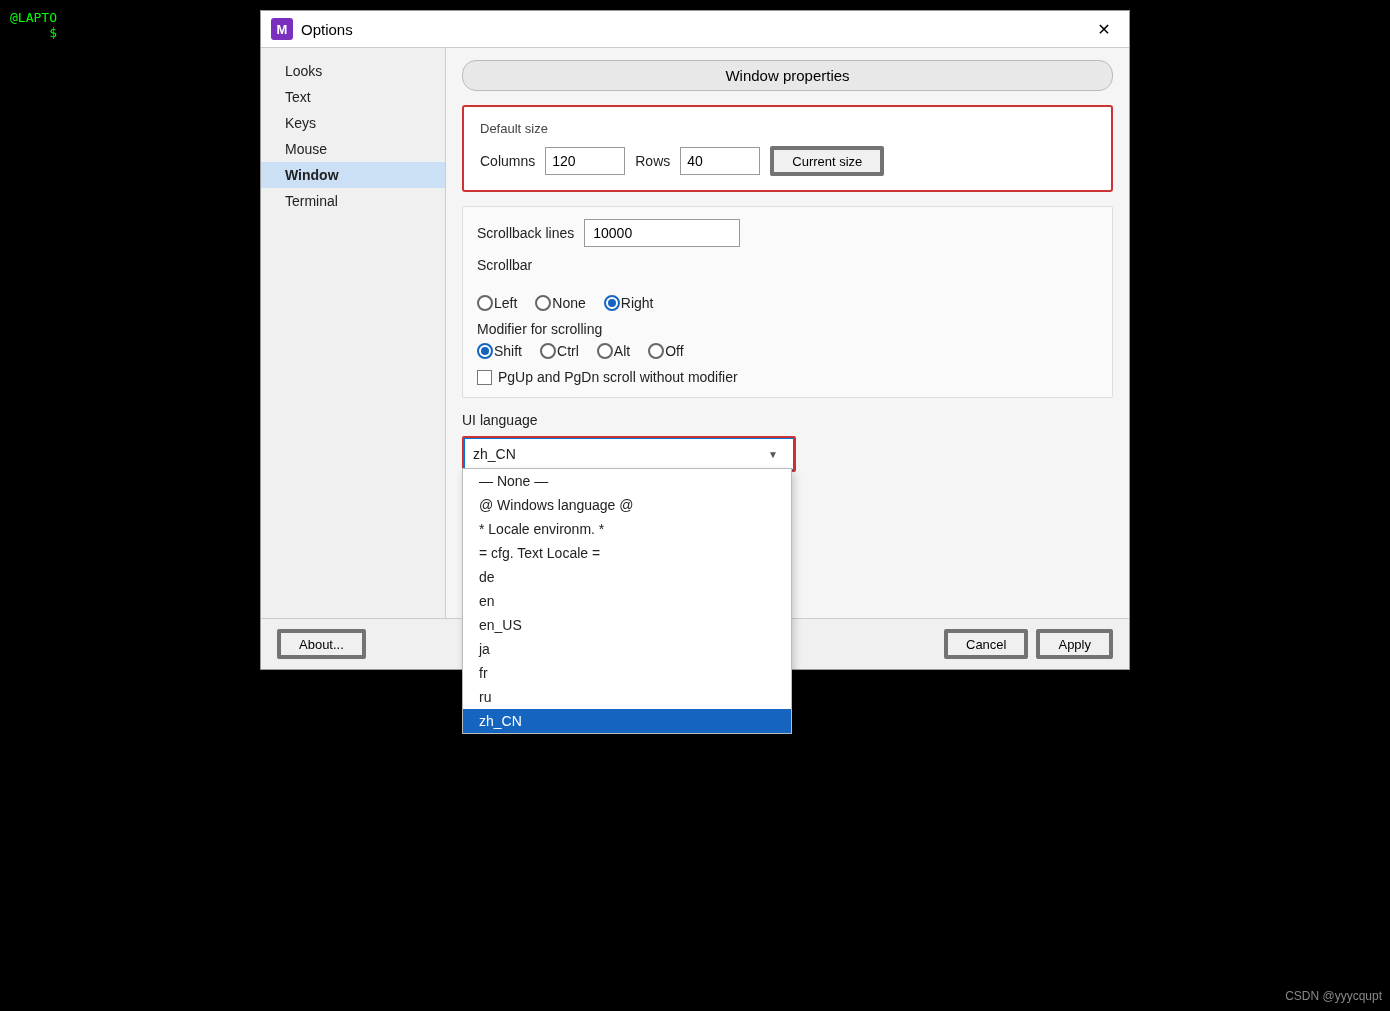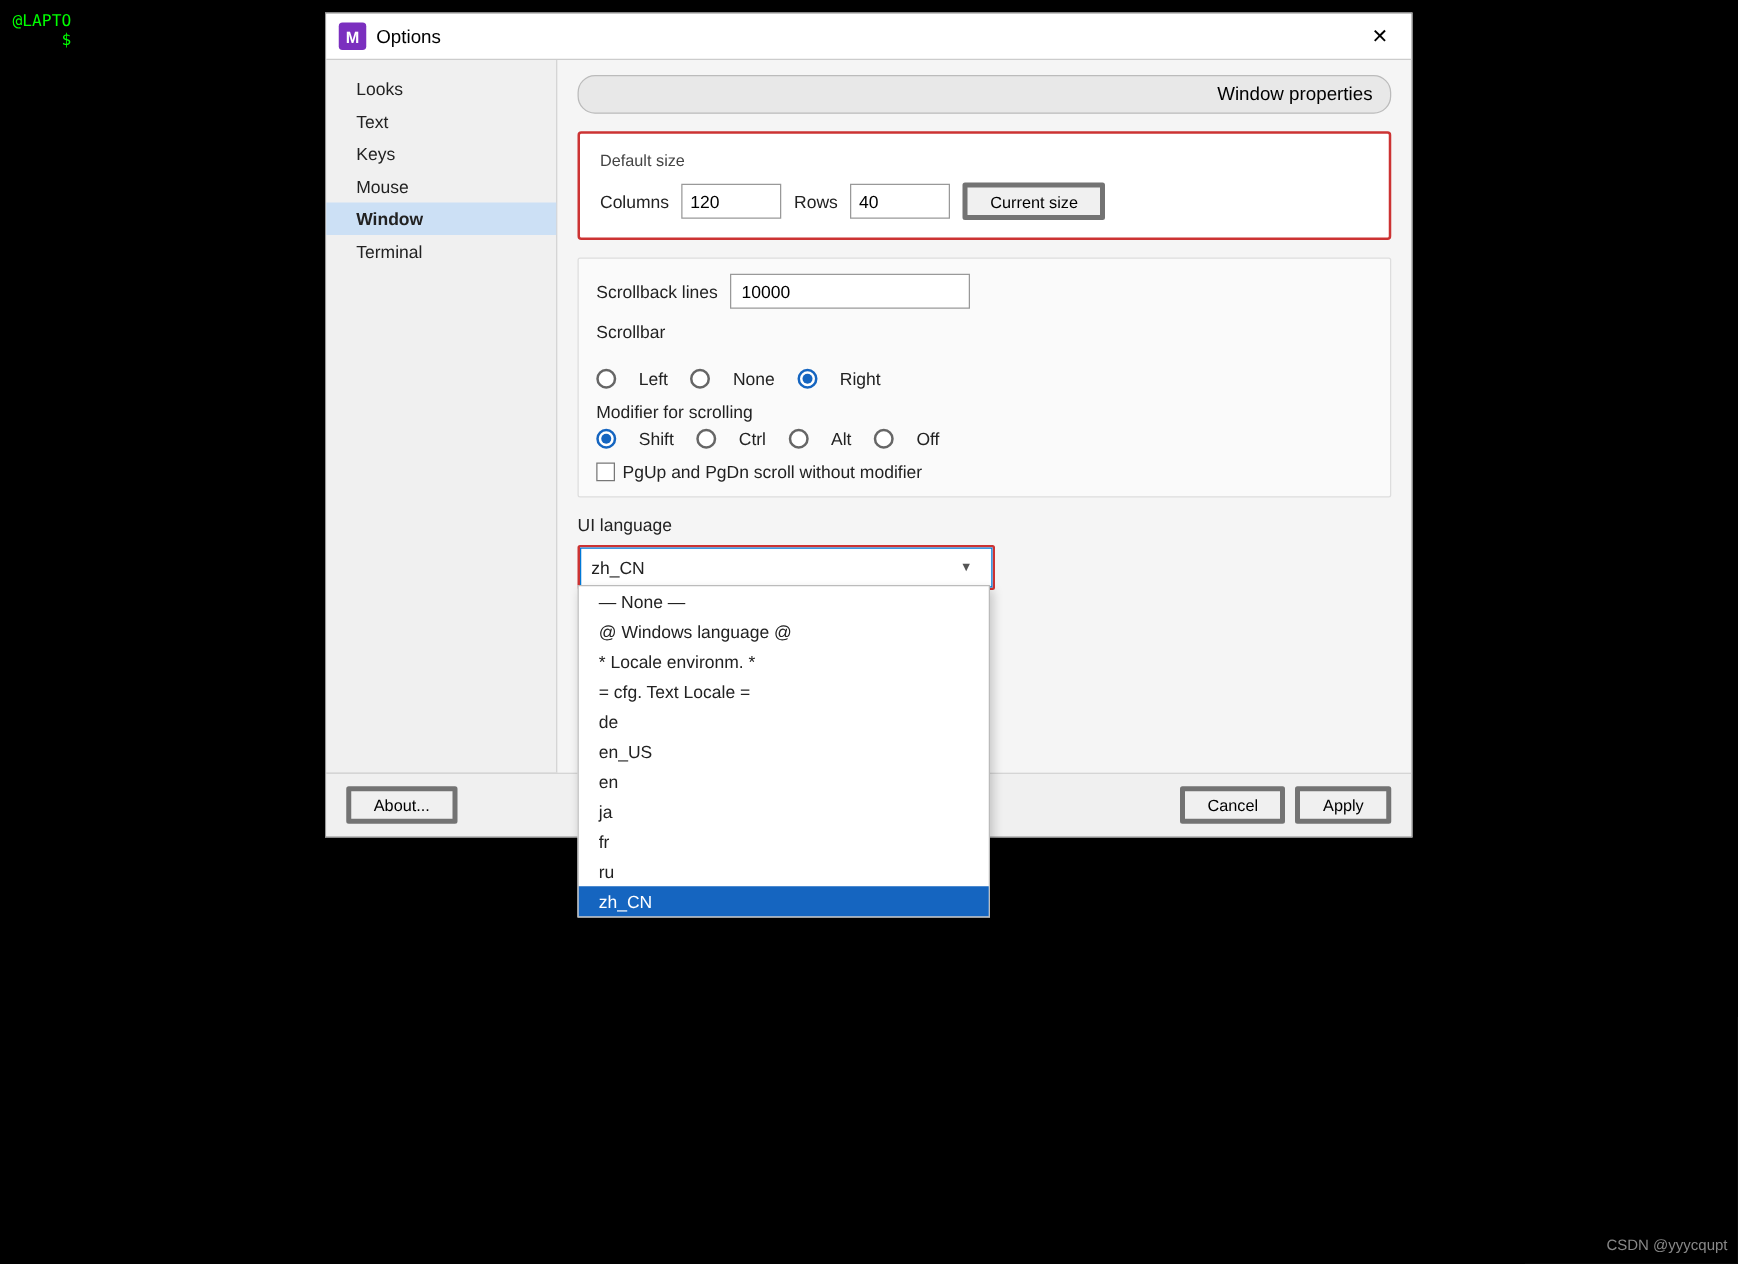--- a/index.html
+++ b/index.html
@@ -113,21 +113,21 @@
       flex-direction: column;
       gap: 14px;
       position: relative;
     }
     .section-header {
       background: #e8e8e8;
       border: 1px solid #bbb;
       padding: 6px 14px;
       font-size: 15px;
       font-weight: 500;
-      text-align: right;
+      text-align: center;
       border-radius: 14px;
     }
     .bordered-box {
       border: 2px solid #cc3333;
       border-radius: 3px;
       padding: 14px 16px;
       background: #fff;
     }
     .row {
       display: flex;
@@ -166,21 +166,21 @@
       gap: 10px;
     }
     .radio-group {
       display: flex;
       align-items: center;
       gap: 18px;
     }
     .radio-item {
       display: flex;
       align-items: center;
-      gap: 18px;
+      gap: 1px;
       cursor: pointer;
     }
     .radio-circle {
       width: 16px;
       height: 16px;
       border-radius: 50%;
       border: 2px solid #666;
       display: flex;
       align-items: center;
       justify-content: center;
@@ -282,21 +282,21 @@
       right: 8px;
       color: #888;
       font-size: 12px;
     }
     .scrollback-row {
       display: flex;
       align-items: center;
       gap: 10px;
     }
     .scrollback-input {
-      width: 192px;
+      width: 156px;
       height: 28px;
       border: 1px solid #999;
       padding: 2px 8px;
       font-size: 14px;
       background: #fff;
     }
   </style>
 </head>
 <body>
 
@@ -407,22 +407,22 @@
                 <span class="dropdown-arrow">▼</span>
               </div>
             </div>
             
             <div class="dropdown-list">
               <div class="dropdown-list-item">— None —</div>
               <div class="dropdown-list-item">@ Windows language @</div>
               <div class="dropdown-list-item">* Locale environm. *</div>
               <div class="dropdown-list-item">= cfg. Text Locale =</div>
               <div class="dropdown-list-item">de</div>
+              <div class="dropdown-list-item">en</div>
               <div class="dropdown-list-item">en_US</div>
-              <div class="dropdown-list-item">en</div>
               <div class="dropdown-list-item">ja</div>
               <div class="dropdown-list-item">fr</div>
               <div class="dropdown-list-item">ru</div>
               <div class="dropdown-list-item selected">zh_CN</div>
             </div>
           </div>
         </div>
       </div>
     </div>
 

